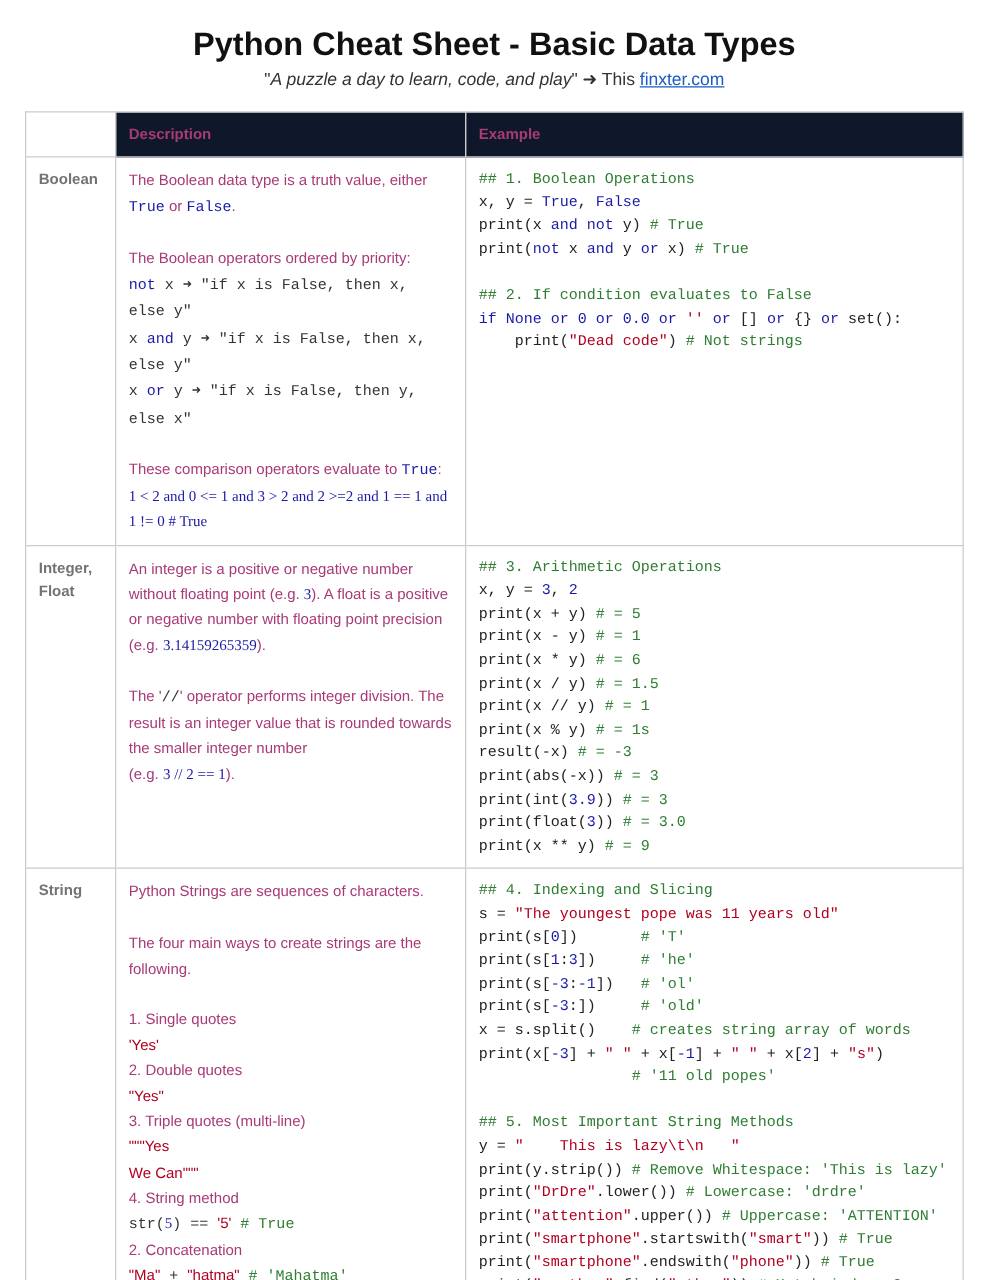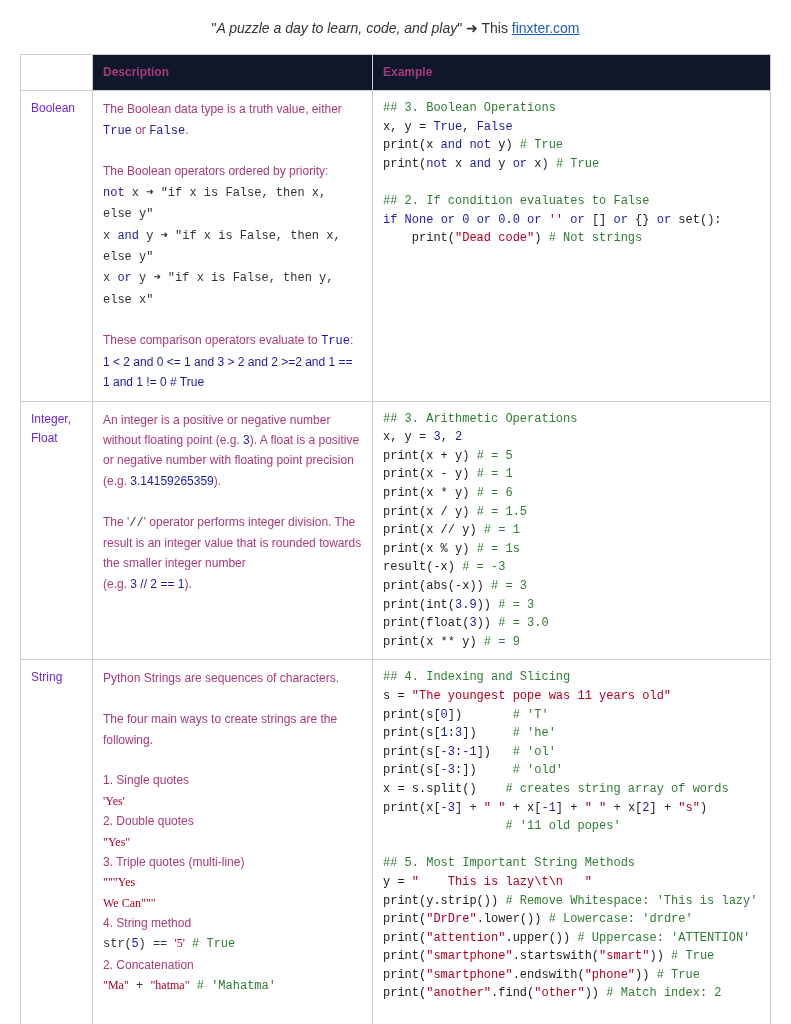--- a/index.html
+++ b/index.html
@@ -42,48 +42,49 @@
   col.col-desc { width: 280px; }
   col.col-ex { width: auto; }
   th {
     color: #a83a78;
     font-weight: 700;
     text-align: left;
     background: #0f172a;
   }
   th.corner { background: #fff; }
   .rowlabel {
-    color: #6d28d9;
-    font-weight: 400;
+    color: #737373;
+    font-weight: 700;
   }
   .desc {
     color: #a83a78;
     line-height: 1.7;
   }
   .desc .kw { font-family: "Courier New", monospace; color: #1a1aa6; }
-  .desc .num { font-family: Liberation Sans, sans-serif; color: #1a1aa6; }
-  .desc .str { font-family: Liberation Serif, serif; color: #b00020; }
+  .desc .num { font-family: Liberation Serif, serif; color: #1a1aa6; }
+  .desc .str { font-family: Liberation Sans, sans-serif; color: #b00020; }
   .desc .cm { font-family: "Courier New", monospace; color: #2e7d32; }
   .desc .mono { font-family: "Courier New", monospace; color: #333; }
   .code {
     font-family: "Courier New", monospace;
     font-size: 12px;
     white-space: pre;
     line-height: 1.55;
     color: #222;
   }
   .code .cmt { color: #2e7d32; }
   .code .kw { color: #1a1aa6; }
   .code .num { color: #1a1aa6; }
   .code .str { color: #b00020; }
 </style>
 </head>
 <body>
 
 <div class="header">
+  <h1 class="title">Python Cheat Sheet - Basic Data Types</h1>
   <p class="subtitle">
     "<span class="quote">A puzzle a day to learn, code, and play</span>"<span> ➜ This </span><a>finxter.com</a>
   </p>
 </div>
 
 <table>
   <colgroup>
     <col class="col-row">
       <col class="col-desc">
       <col class="col-ex">
@@ -104,21 +105,21 @@
         <br><br>
         <span>The Boolean operators ordered by priority:</span><br>
         <span class="kw">not</span><span class="mono"> x      ➜ "if x is False, then x, else y"</span><br>
         <span class="mono">x </span><span class="kw">and</span><span class="mono"> y ➜ "if x is False, then x, else y"</span><br>
         <span class="mono">x </span><span class="kw">or</span><span class="mono"> y  ➜ "if x is False, then y, else x"</span>
         <br><br>
         <span>These comparison operators evaluate to </span><span class="kw">True</span><span>:</span><br>
         <span class="num" style="white-space:normal;">1 &lt; 2 and 0 &lt;= 1 and 3 &gt; 2 and 2 &gt;=2 and 1 == 1 and 1 != 0 # True</span>
       </td>
       <td>
-          <div class="code"><span class="cmt">## 3. Boolean Operations</span>
+          <div class="code"><span class="cmt">## 1. Boolean Operations</span>
 <span>x, y = </span><span class="kw">True</span><span>, </span><span class="kw">False</span>
 <span>print(x </span><span class="kw">and not</span><span> y) </span><span class="cmt"># True</span>
 <span>print(</span><span class="kw">not</span><span> x </span><span class="kw">and</span><span> y </span><span class="kw">or</span><span> x) </span><span class="cmt"># True</span>
 
 <span class="cmt">## 2. If condition evaluates to False</span>
 <span class="kw">if </span><span class="kw">None</span><span> </span><span class="kw">or</span><span> </span><span class="num">0</span><span> </span><span class="kw">or</span><span> </span><span class="num">0.0</span><span> </span><span class="kw">or</span><span> </span><span class="str">''</span><span> </span><span class="kw">or</span><span> [] </span><span class="kw">or</span><span> {} </span><span class="kw">or</span><span> set():</span>
 <span>    print(</span><span class="str">"Dead code"</span><span>) </span><span class="cmt"># Not strings</span></div>
         </td>
     </tr>
 

